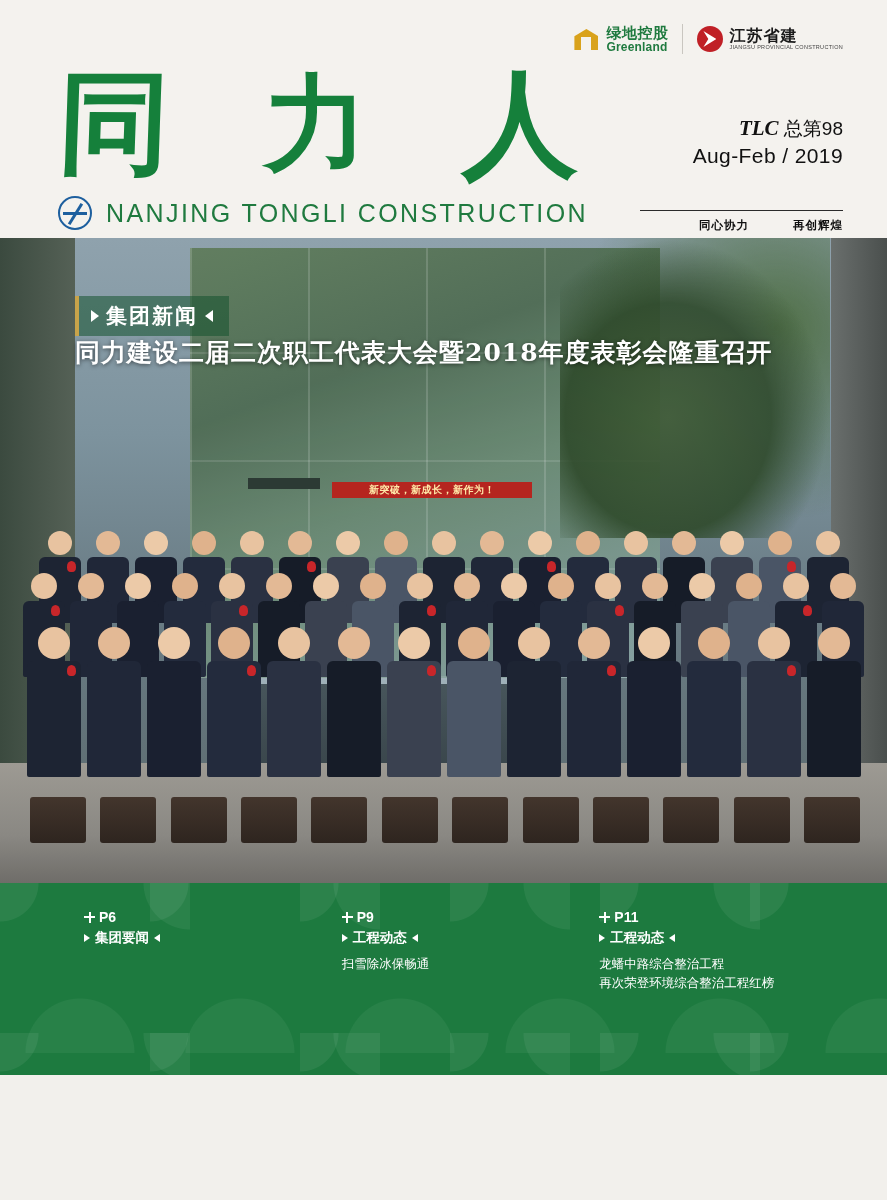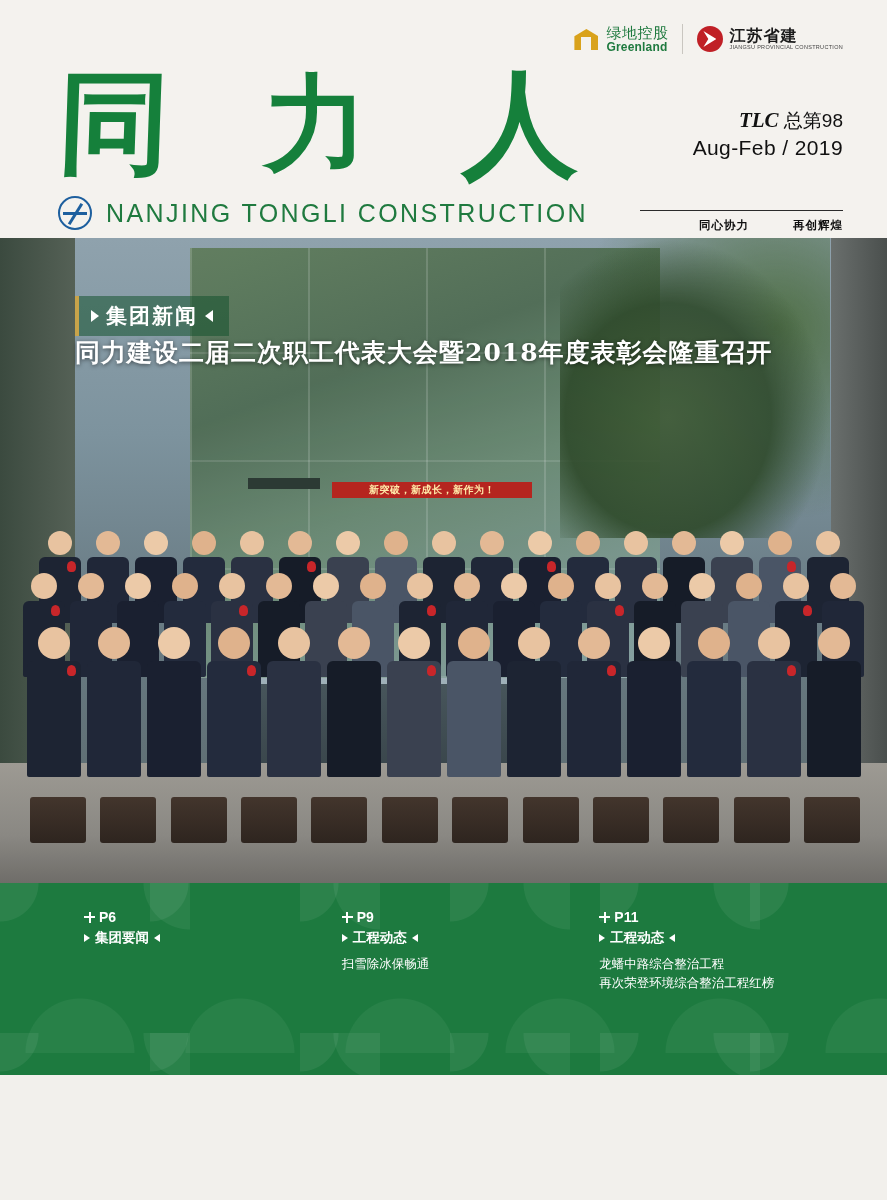--- a/index.html
+++ b/index.html
@@ -34,21 +34,21 @@
     width: 24px; height: 21px;
     background: #d9a21b;
     clip-path: polygon(50% 0%, 100% 34%, 100% 100%, 0% 100%, 0% 34%);
   }
   .brand-green .mark .cut {
     position: absolute; left: 7px; top: 10px;
     width: 10px; height: 13px; background: #f4f2ee;
   }
   .brand-green .txt { line-height: 1.05; }
   .brand-green .cn {
-    font-size: 15px; font-weight: normal; color: #1f7a3f; letter-spacing: 0.5px;
+    font-size: 15px; font-weight: bold; color: #1f7a3f; letter-spacing: 0.5px;
   }
   .brand-green .en {
     font-size: 12px; font-weight: bold; color: #1f7a3f; letter-spacing: 0.2px;
   }
   .brand-divider { width: 1px; height: 30px; background: #c9c6c0; }
   .brand-jiangsu { display: flex; align-items: center; gap: 6px; }
   .brand-jiangsu .logo {
     width: 26px; height: 26px; border-radius: 50%;
     background: #c02026; position: relative;
   }
@@ -104,21 +104,21 @@
   }
 
   .issue-block {
     position: absolute; right: 44px; top: 108px;
     text-align: right; color: #111;
   }
   .issue-no {
     font-size: 38px; font-weight: bold; letter-spacing: 0px; line-height: 1;
   }
   .issue-mid {
-    font-size: 19px; line-height: 1.2;
+    margin-top: 8px; font-size: 19px; line-height: 1.2;
   }
   .issue-mid .tlc {
     font-family: "Liberation Serif", serif;
     font-style: italic; font-weight: bold; font-size: 21px;
   }
   .issue-date {
     margin-top: 3px; font-size: 21px; letter-spacing: 0.4px;
   }
 
   .slogan-bar {

